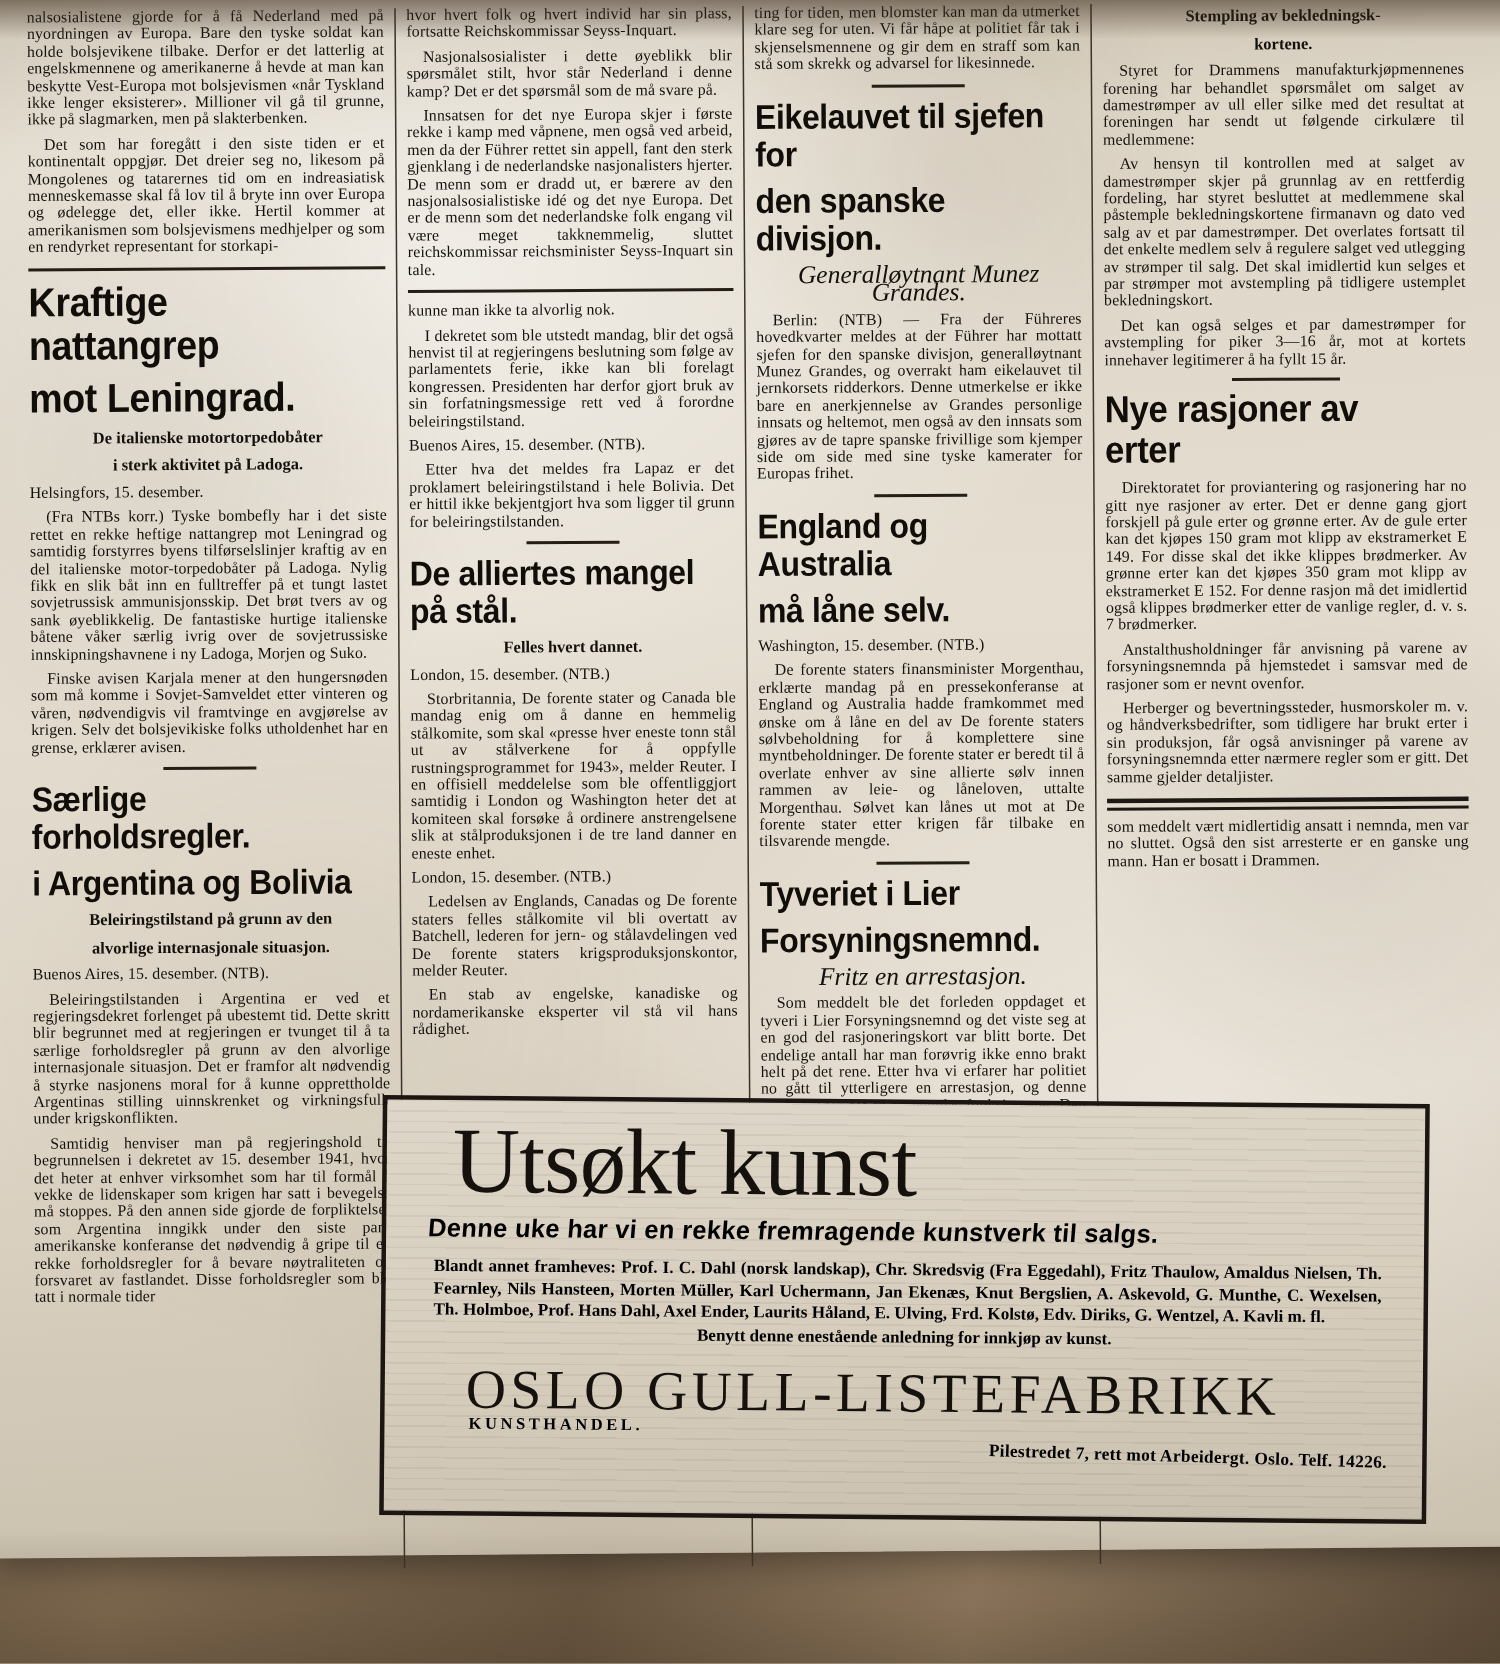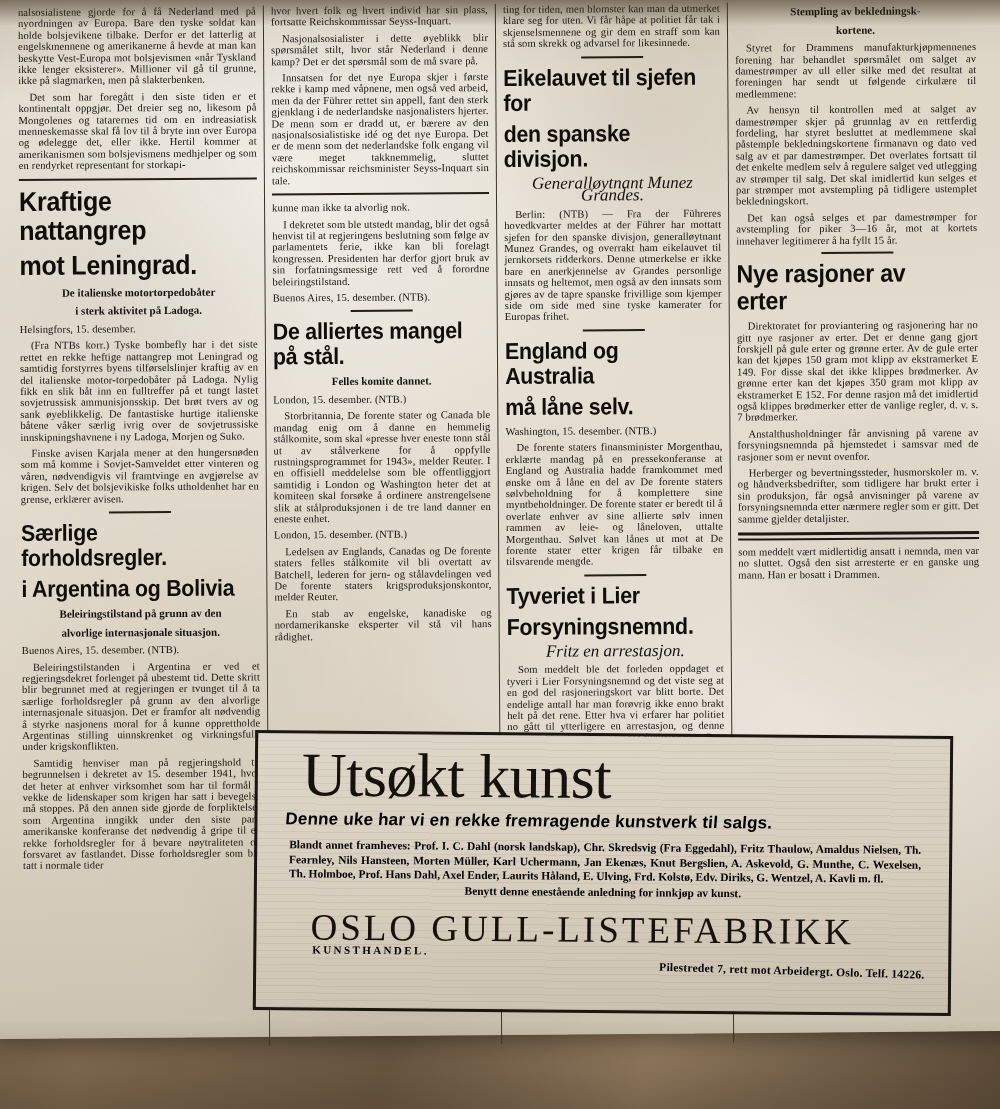--- a/index.html
+++ b/index.html
@@ -318,25 +318,26 @@
 
         <p class="body-text">hvor hvert folk og hvert individ har sin plass, fortsatte Reichskommissar Seyss-Inquart.</p>
         <p class="body-text indent">Nasjonalsosialister i dette øyeblikk blir spørsmålet stilt, hvor står Nederland i denne kamp? Det er det spørsmål som de må svare på.</p>
         <p class="body-text indent">Innsatsen for det nye Europa skjer i første rekke i kamp med våpnene, men også ved arbeid, men da der Führer rettet sin appell, fant den sterk gjenklang i de nederlandske nasjonalisters hjerter. De menn som er dradd ut, er bærere av den nasjonalsosialistiske idé og det nye Europa. Det er de menn som det nederlandske folk engang vil være meget takknemmelig, sluttet reichskommissar reichsminister Seyss-Inquart sin tale.</p>
 
         <div class="rule-full"></div>
 
         <p class="body-text">kunne man ikke ta alvorlig nok.</p>
         <p class="body-text indent">I dekretet som ble utstedt mandag, blir det også henvist til at regjeringens beslutning som følge av parlamentets ferie, ikke kan bli forelagt kongressen. Presidenten har derfor gjort bruk av sin forfatningsmessige rett ved å forordne beleiringstilstand.</p>
         <p class="body-text">Buenos Aires, 15. desember. (NTB).</p>
+        <p class="body-text indent">Etter hva det meldes fra Lapaz er det proklamert beleiringstilstand i hele Bolivia. Det er hittil ikke bekjentgjort hva som ligger til grunn for beleiringstilstanden.</p>
 
         <div class="rule-short"></div>
 
         <h1 class="headline sm">De alliertes mangel på stål.</h1>
-        <p class="deck">Felles komite dannet.</p>
+        <p class="deck">Felles hvert dannet.</p>
         <p class="body-text">London, 15. desember. (NTB.)</p>
         <p class="body-text indent">Storbritannia, De forente stater og Canada ble mandag enig om å danne en hemmelig stålkomite, som skal «presse hver eneste tonn stål ut av stålverkene for å oppfylle rustningsprogrammet for 1943», melder Reuter. I en offisiell meddelelse som ble offentliggjort samtidig i London og Washington heter det at komiteen skal forsøke å ordinere anstrengelsene slik at stålproduksjonen i de tre land danner en eneste enhet.</p>
         <p class="body-text">London, 15. desember. (NTB.)</p>
         <p class="body-text indent">Ledelsen av Englands, Canadas og De forente staters felles stålkomite vil bli overtatt av Batchell, lederen for jern- og stålavdelingen ved De forente staters krigsproduksjonskontor, melder Reuter.</p>
         <p class="body-text indent">En stab av engelske, kanadiske og nordamerikanske eksperter vil stå vil hans rådighet.</p>
       </div>
 
       <div class="col c3">
 
         <p class="body-text">ting for tiden, men blomster kan man da utmerket klare seg for uten. Vi får håpe at politiet får tak i skjenselsmennene og gir dem en straff som kan stå som skrekk og advarsel for likesinnede.</p>

